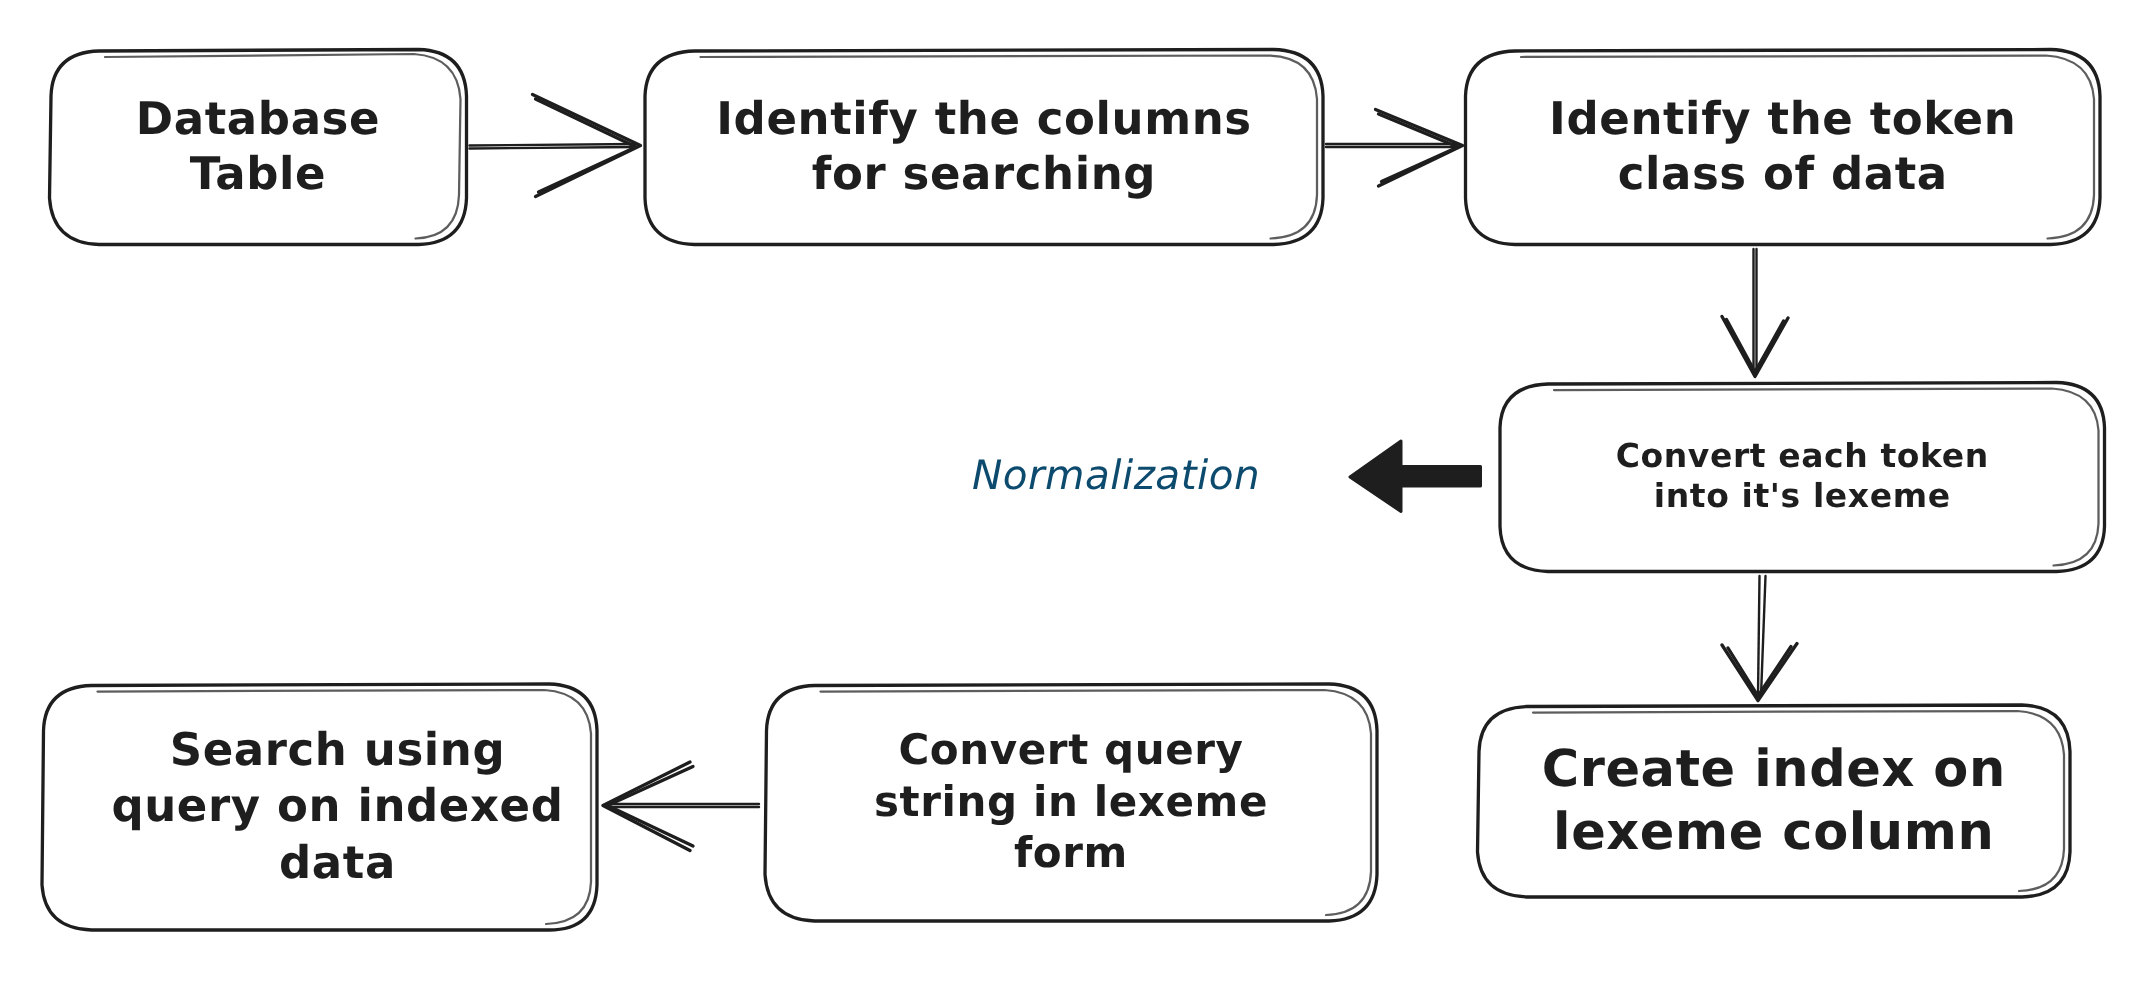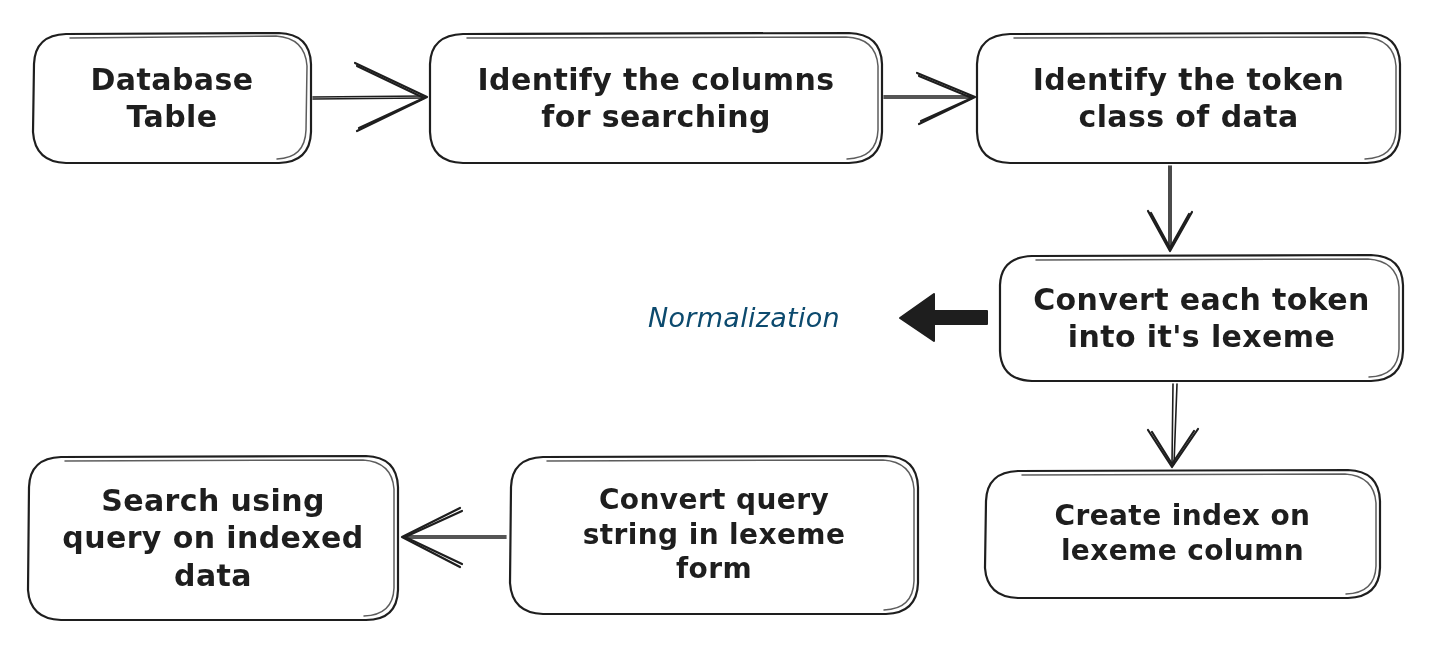--- a/index.html
+++ b/index.html
@@ -189,31 +189,31 @@
 
   <div class="node-label" style="left:33px; top:33px; width:278px; height:130px; font-size:30px;">Database
 Table</div>
 
   <div class="node-label" style="left:430px; top:33px; width:452px; height:130px; font-size:30px;">Identify the columns
 for searching</div>
 
   <div class="node-label" style="left:977px; top:33px; width:423px; height:130px; font-size:30px;">Identify the token
 class of data</div>
 
-  <div class="node-label" style="left:1000px; top:255px; width:403px; height:126px; font-size:30px;">Convert each token
+  <div class="node-label" style="left:1000px; top:255px; width:403px; height:126px; font-size:22px;">Convert each token
 into it's lexeme</div>
 
-  <div class="node-label" style="left:985px; top:470px; width:395px; height:128px; font-size:28px;">Create index on
+  <div class="node-label" style="left:985px; top:470px; width:395px; height:128px; font-size:34px;">Create index on
 lexeme column</div>
 
   <div class="node-label" style="left:510px; top:456px; width:408px; height:158px; font-size:28px;">Convert query
 string in lexeme
 form</div>
 
-  <div class="node-label" style="left:28px; top:456px; width:370px; height:164px; font-size:30px;">Search using
+  <div class="node-label" style="left:28px; top:456px; width:370px; height:164px; font-size:30px;padding-left:12px;">Search using
 query on indexed
 data</div>
 
   <div class="annotation-label" style="left:648px; top:302px; font-size:27px;">Normalization</div>
 
   <div class="hit" style="left:33px; top:33px; width:278px; height:130px;"></div>
   <div class="hit" style="left:430px; top:33px; width:452px; height:130px;"></div>
   <div class="hit" style="left:977px; top:33px; width:423px; height:130px;"></div>
   <div class="hit" style="left:1000px; top:255px; width:403px; height:126px;"></div>
   <div class="hit" style="left:985px; top:470px; width:395px; height:128px;"></div>

